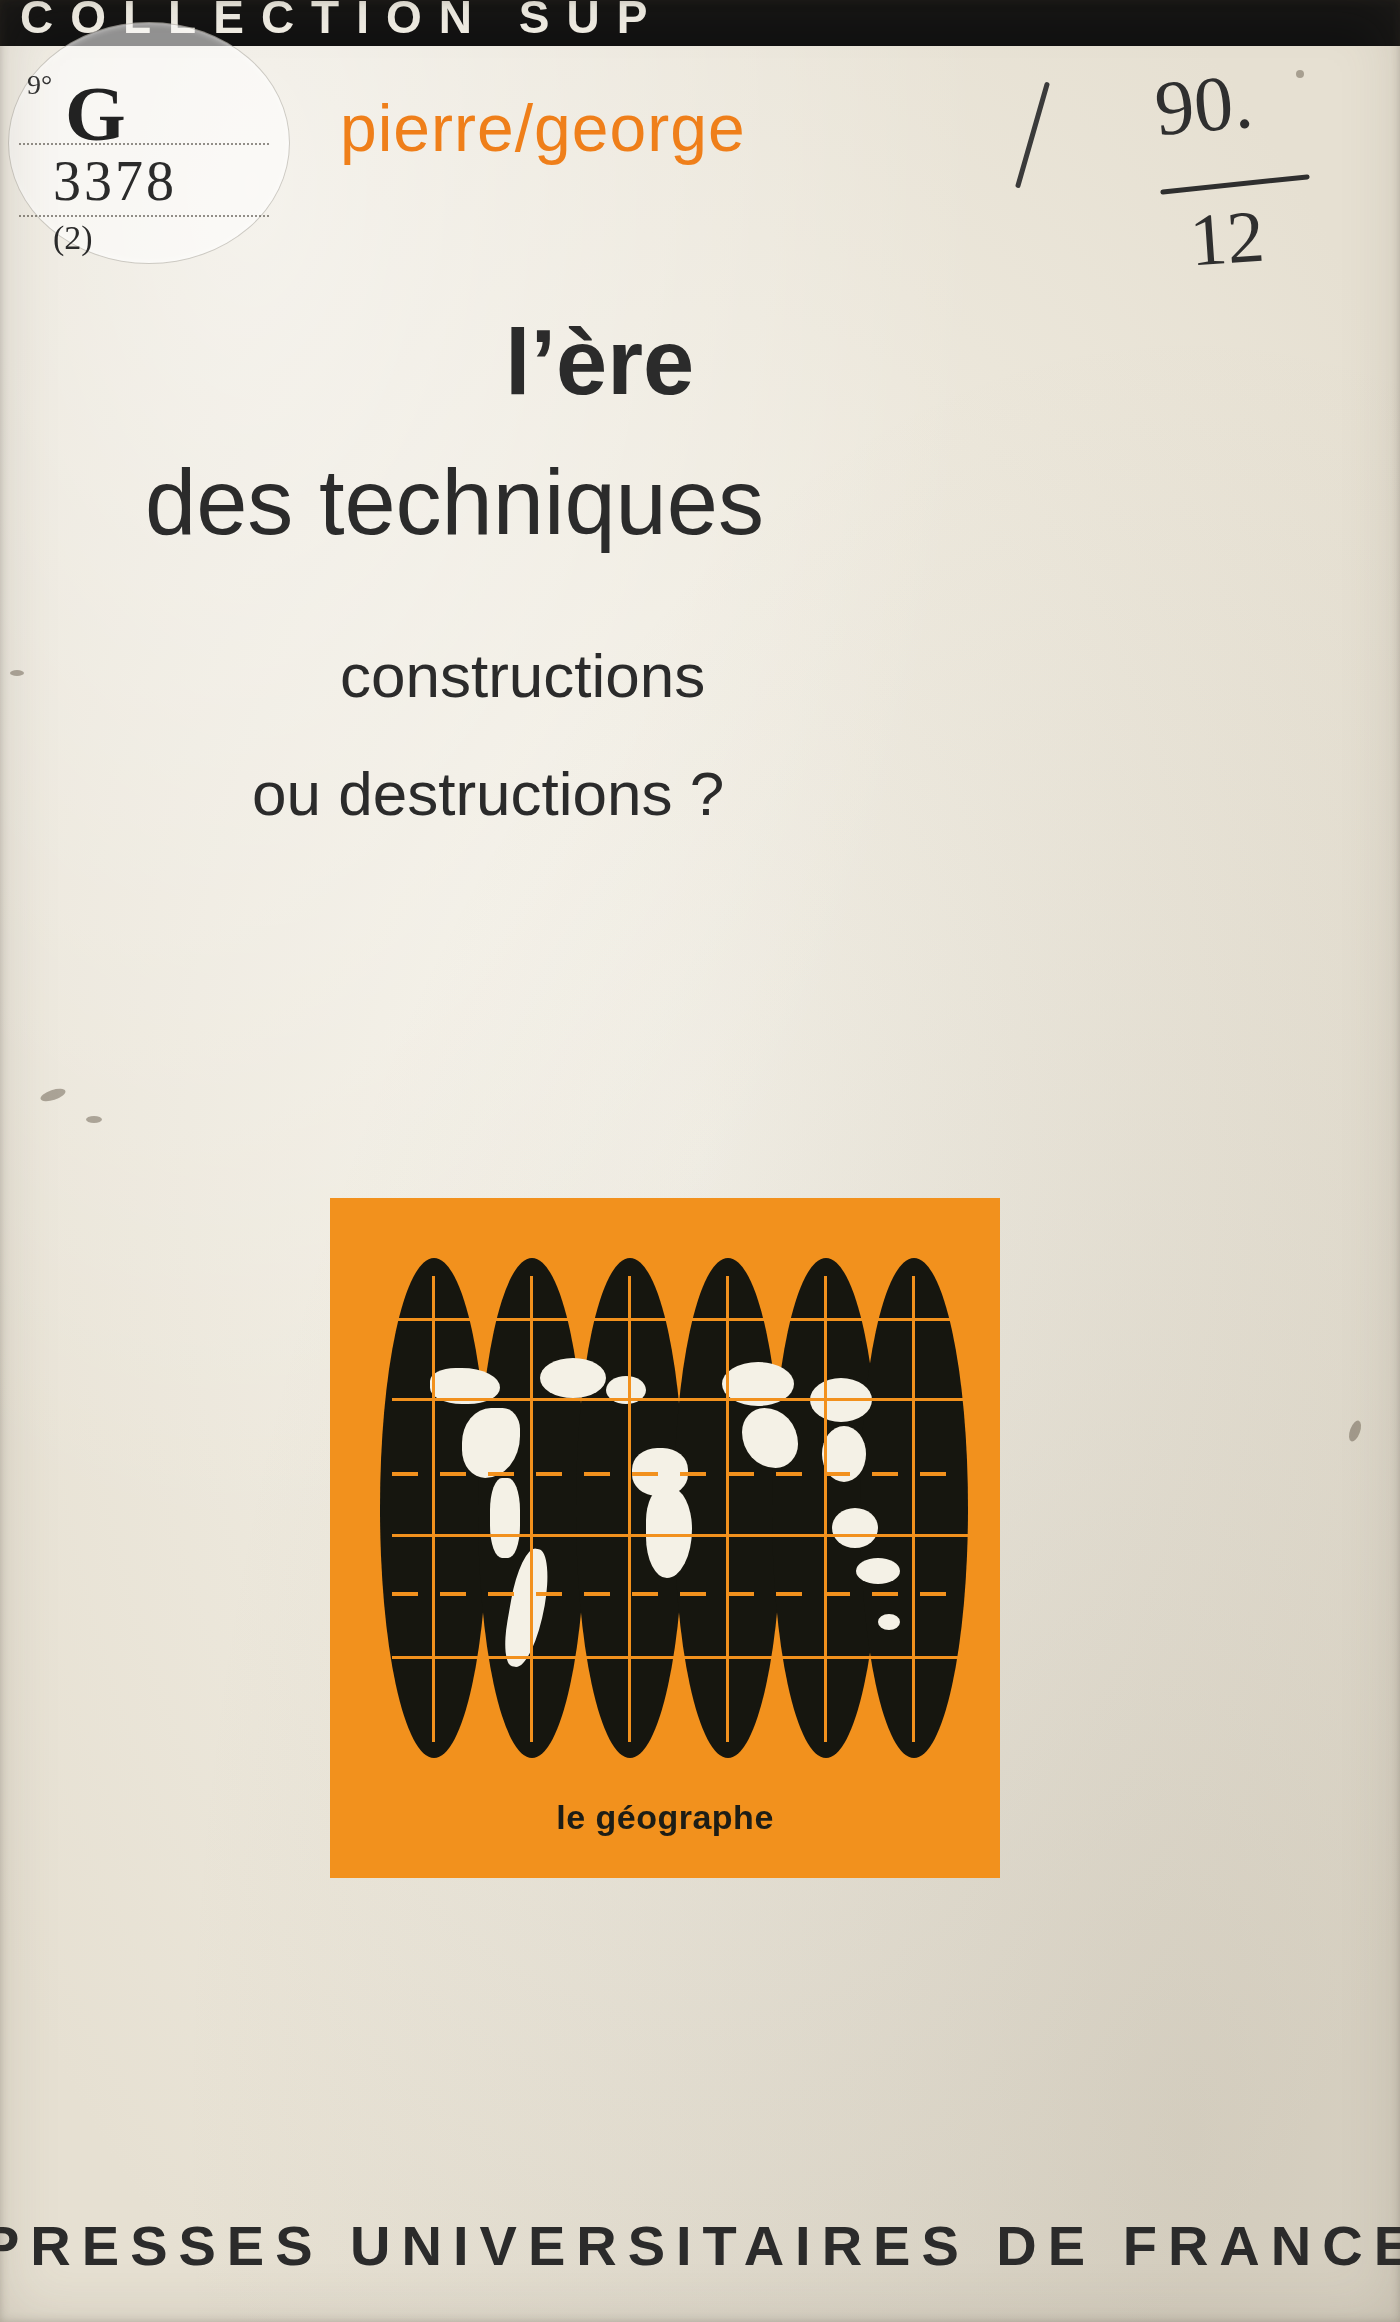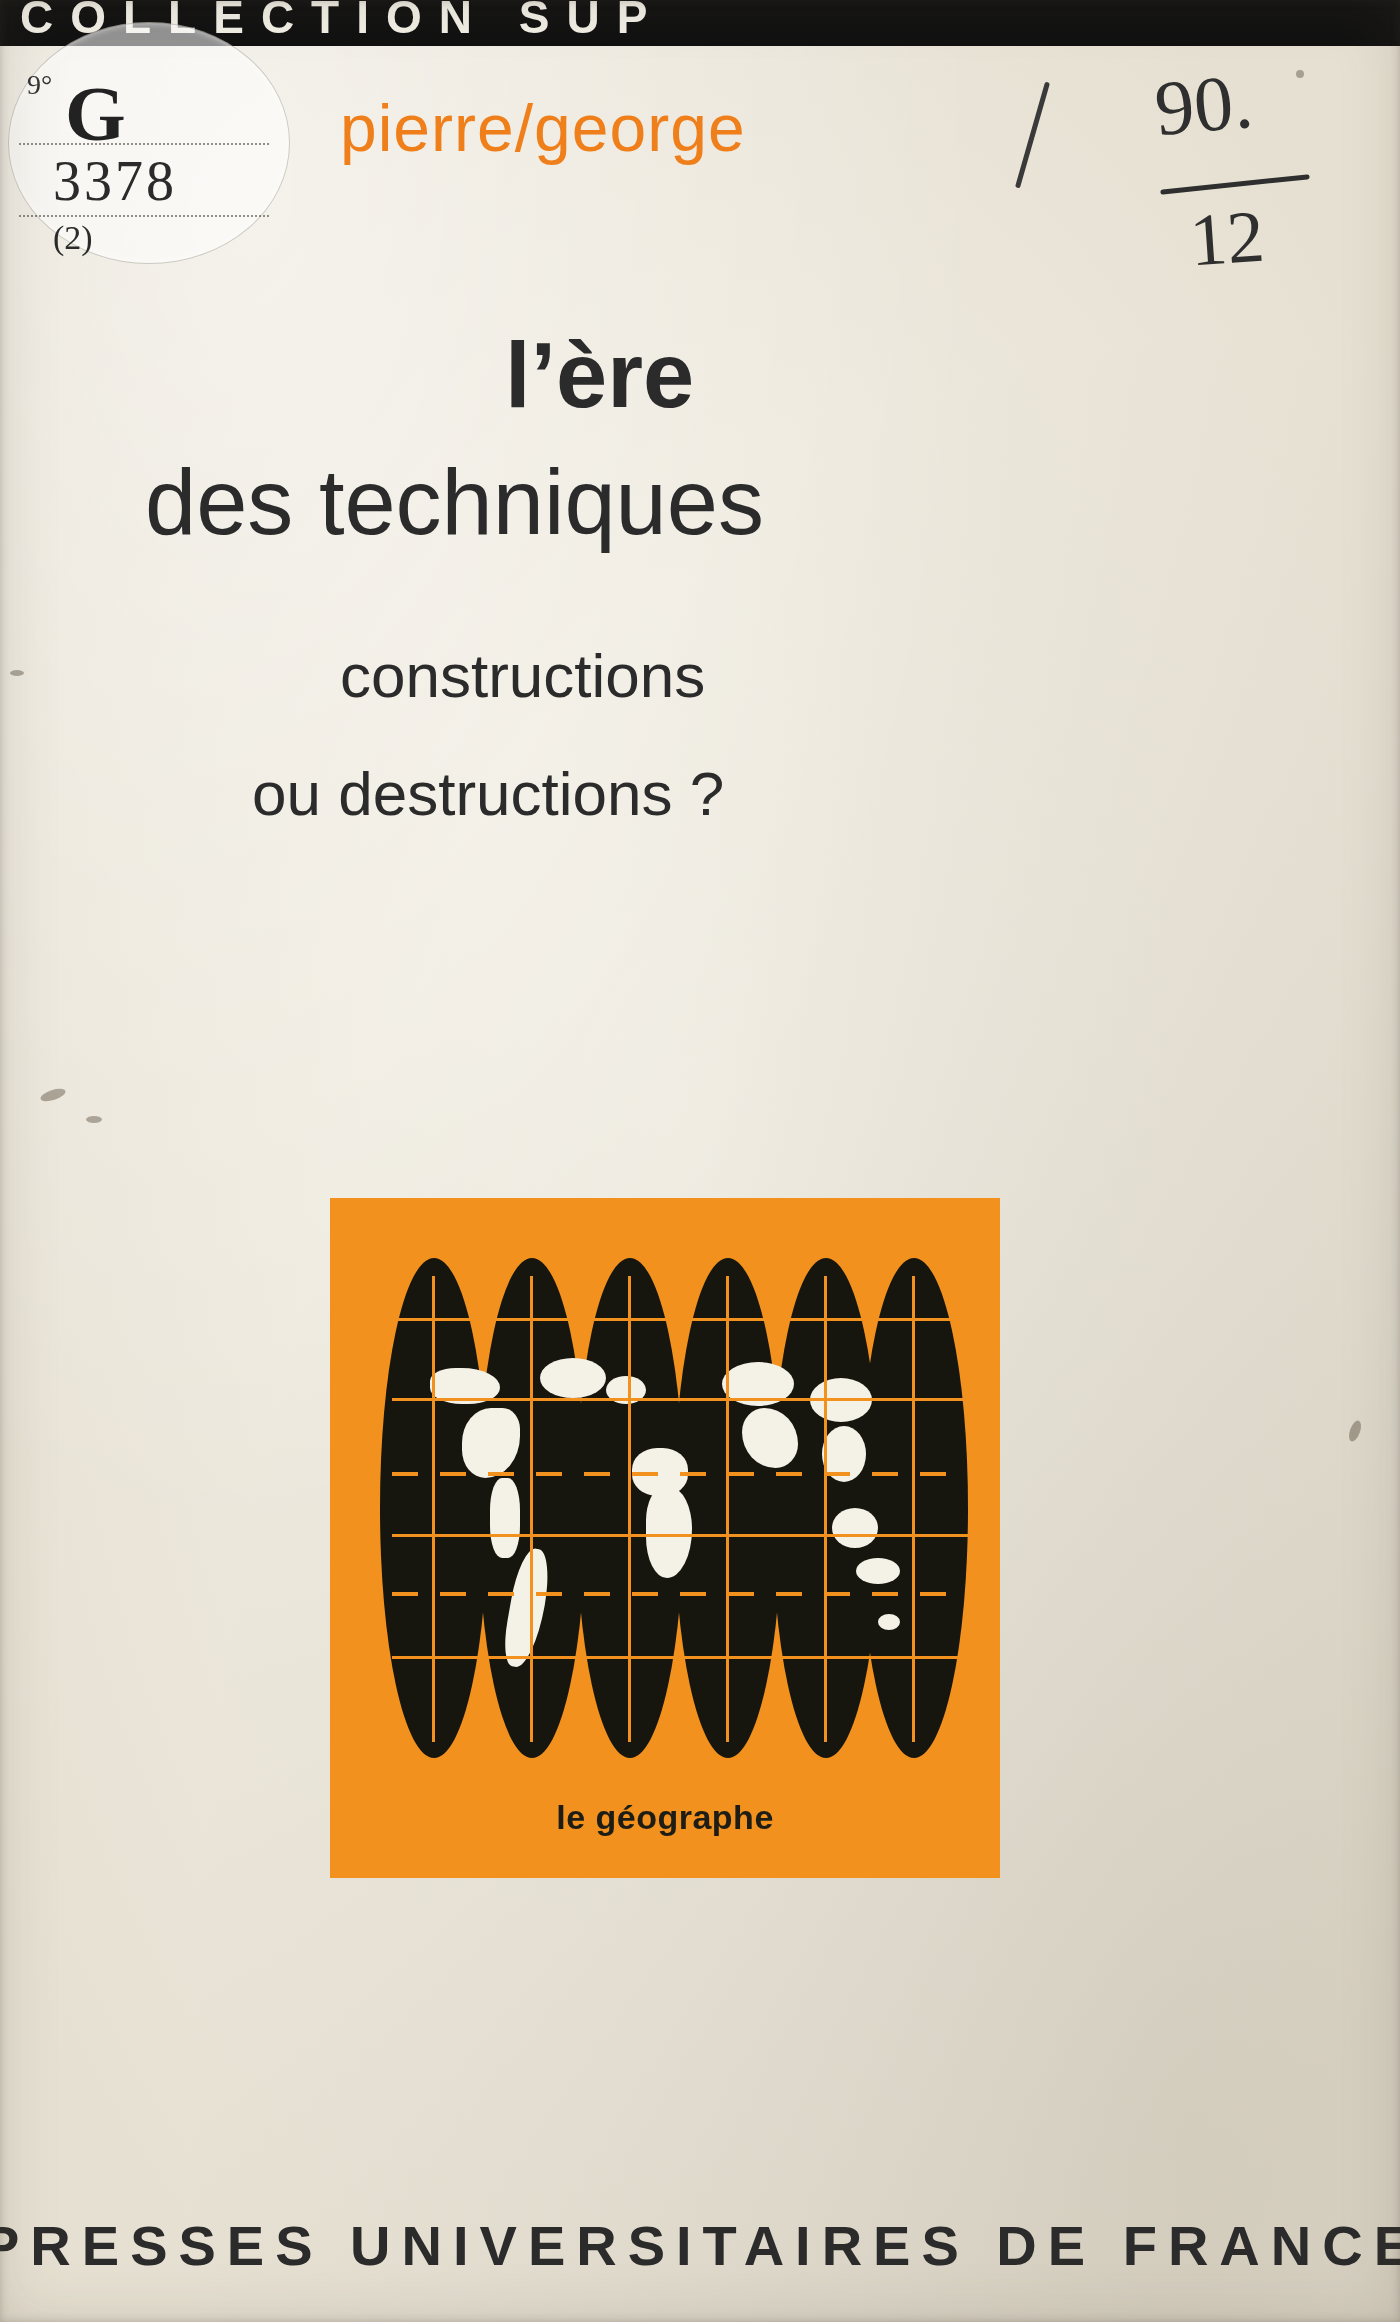--- a/index.html
+++ b/index.html
@@ -166,21 +166,20 @@
 
   
   .title-1 {
     position: absolute;
     left: 505px;
     top: 310px;
     font-size: 92px;
     font-weight: 700;
     color: #2b2b2b;
     letter-spacing: 0px;
-    margin-top: 13px;
   }
   .title-2 {
     position: absolute;
     left: 145px;
     top: 450px;
     font-size: 92px;
     font-weight: 400;
     color: #2b2b2b;
   }
   .subtitle-1 {

